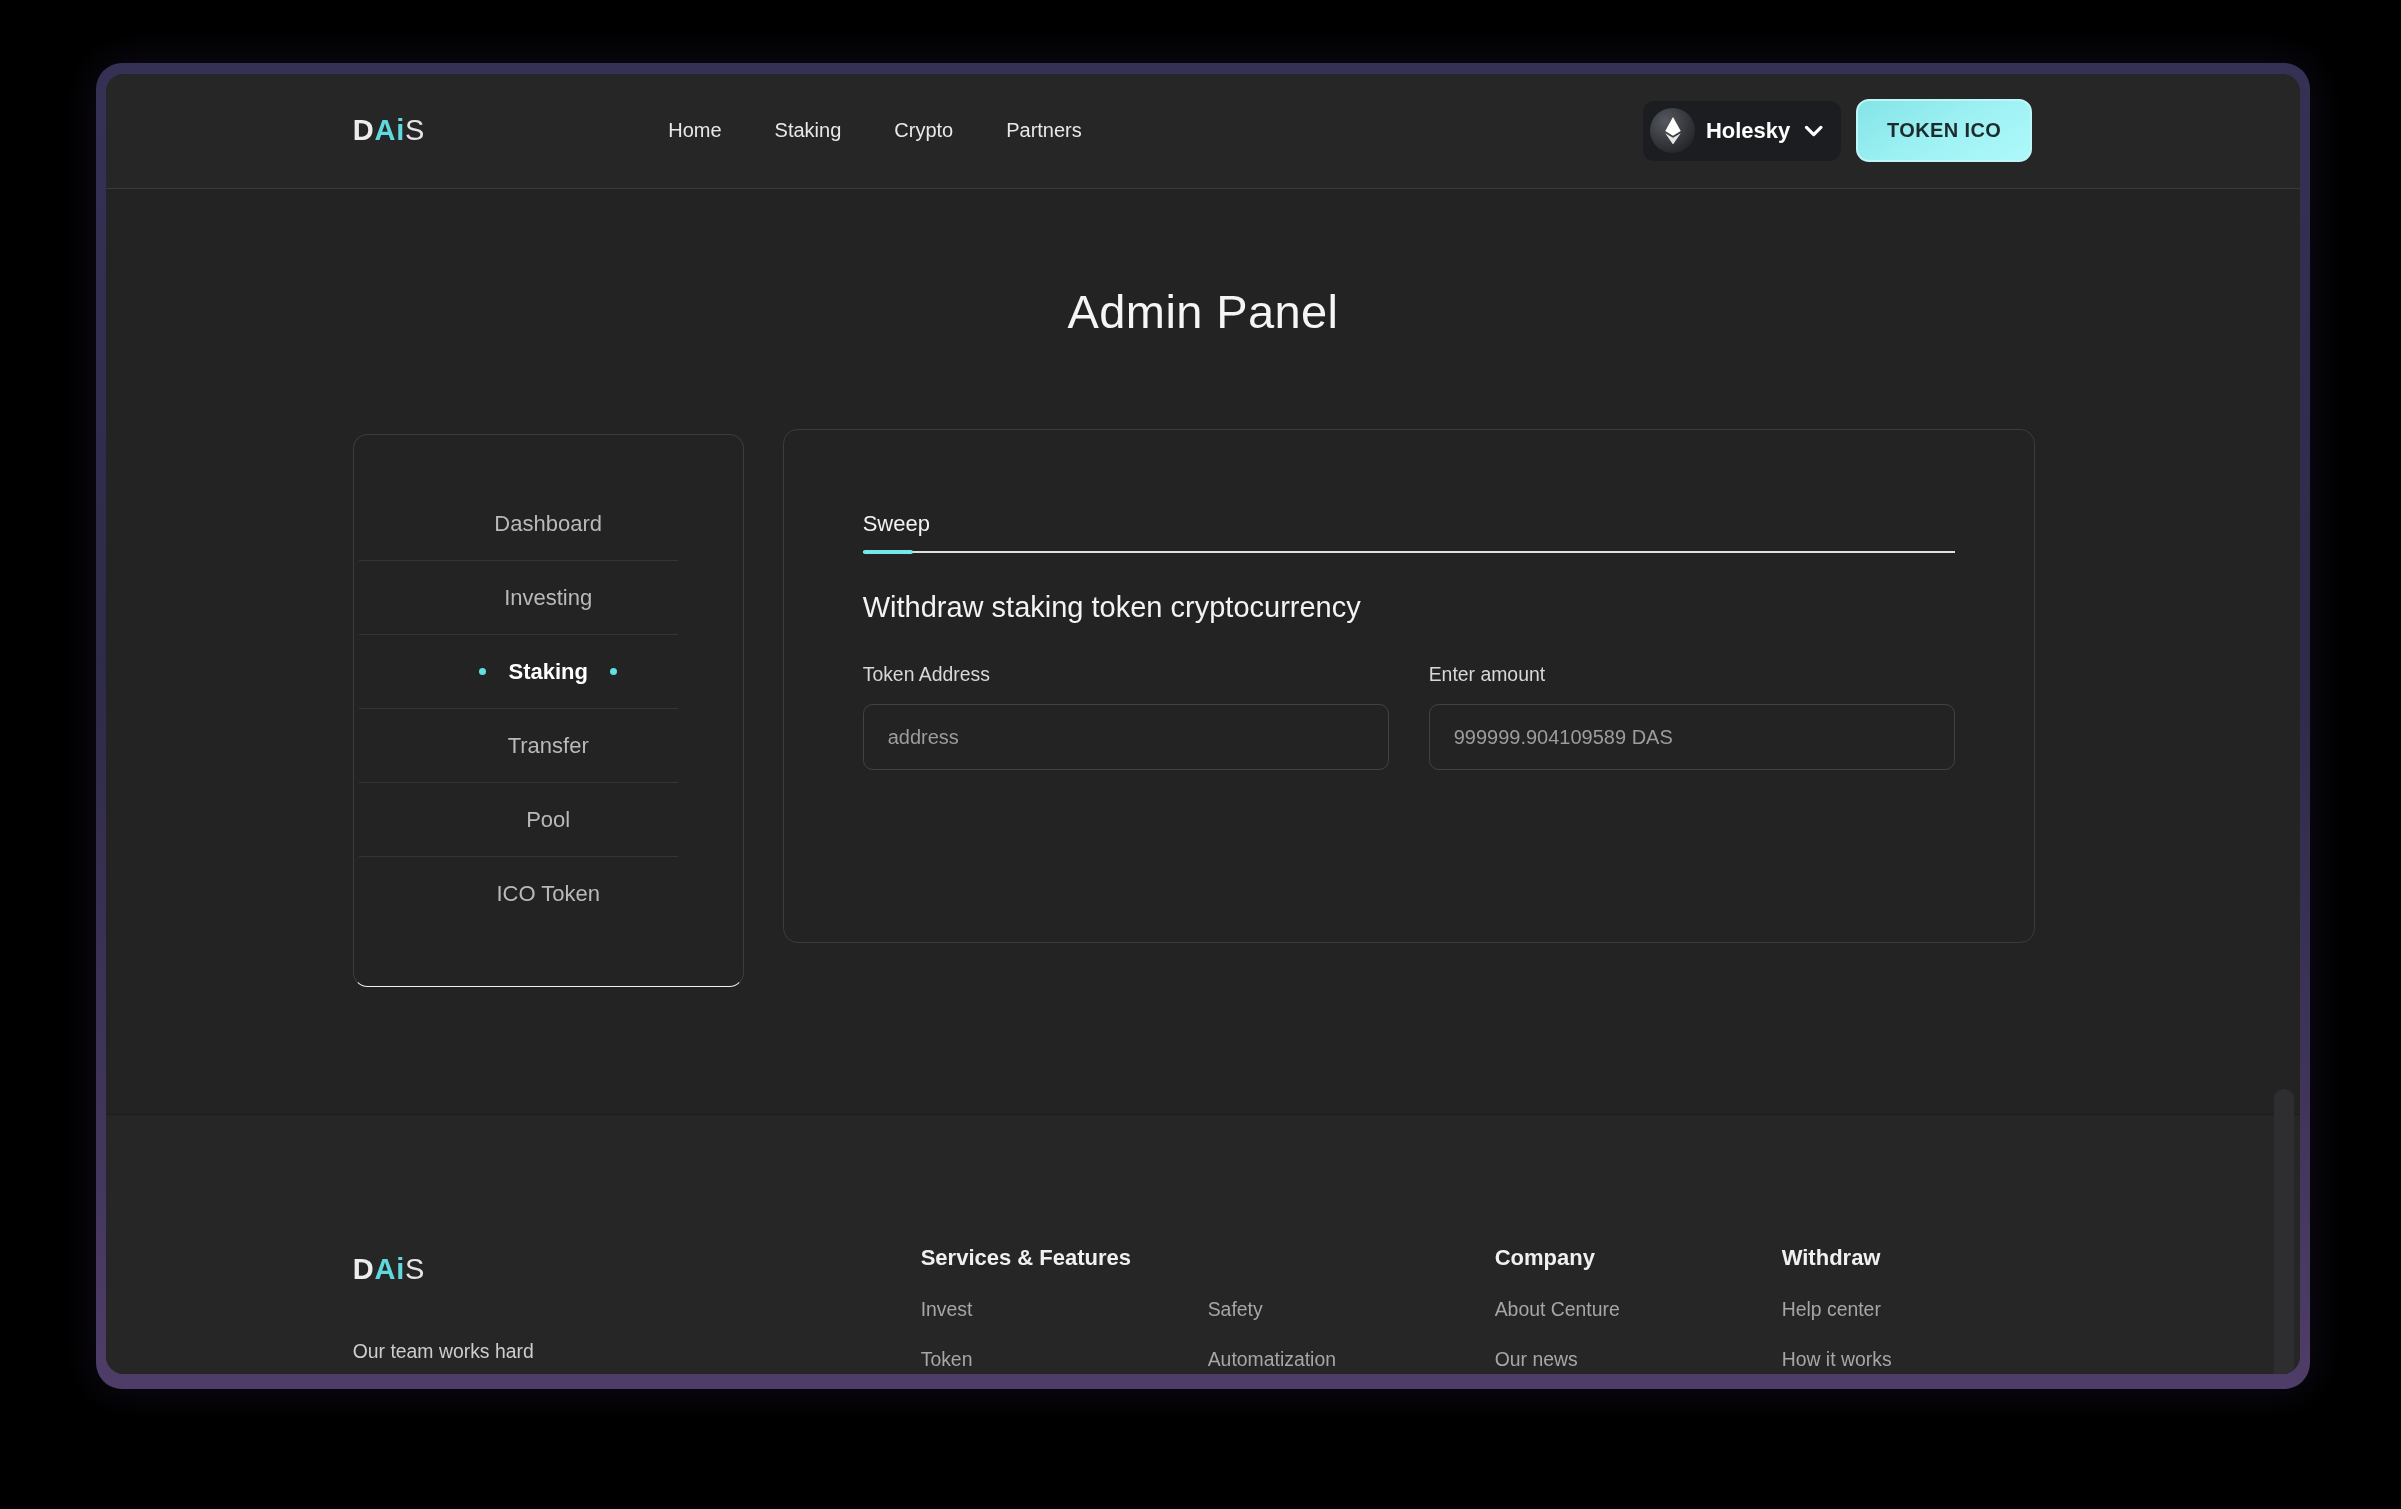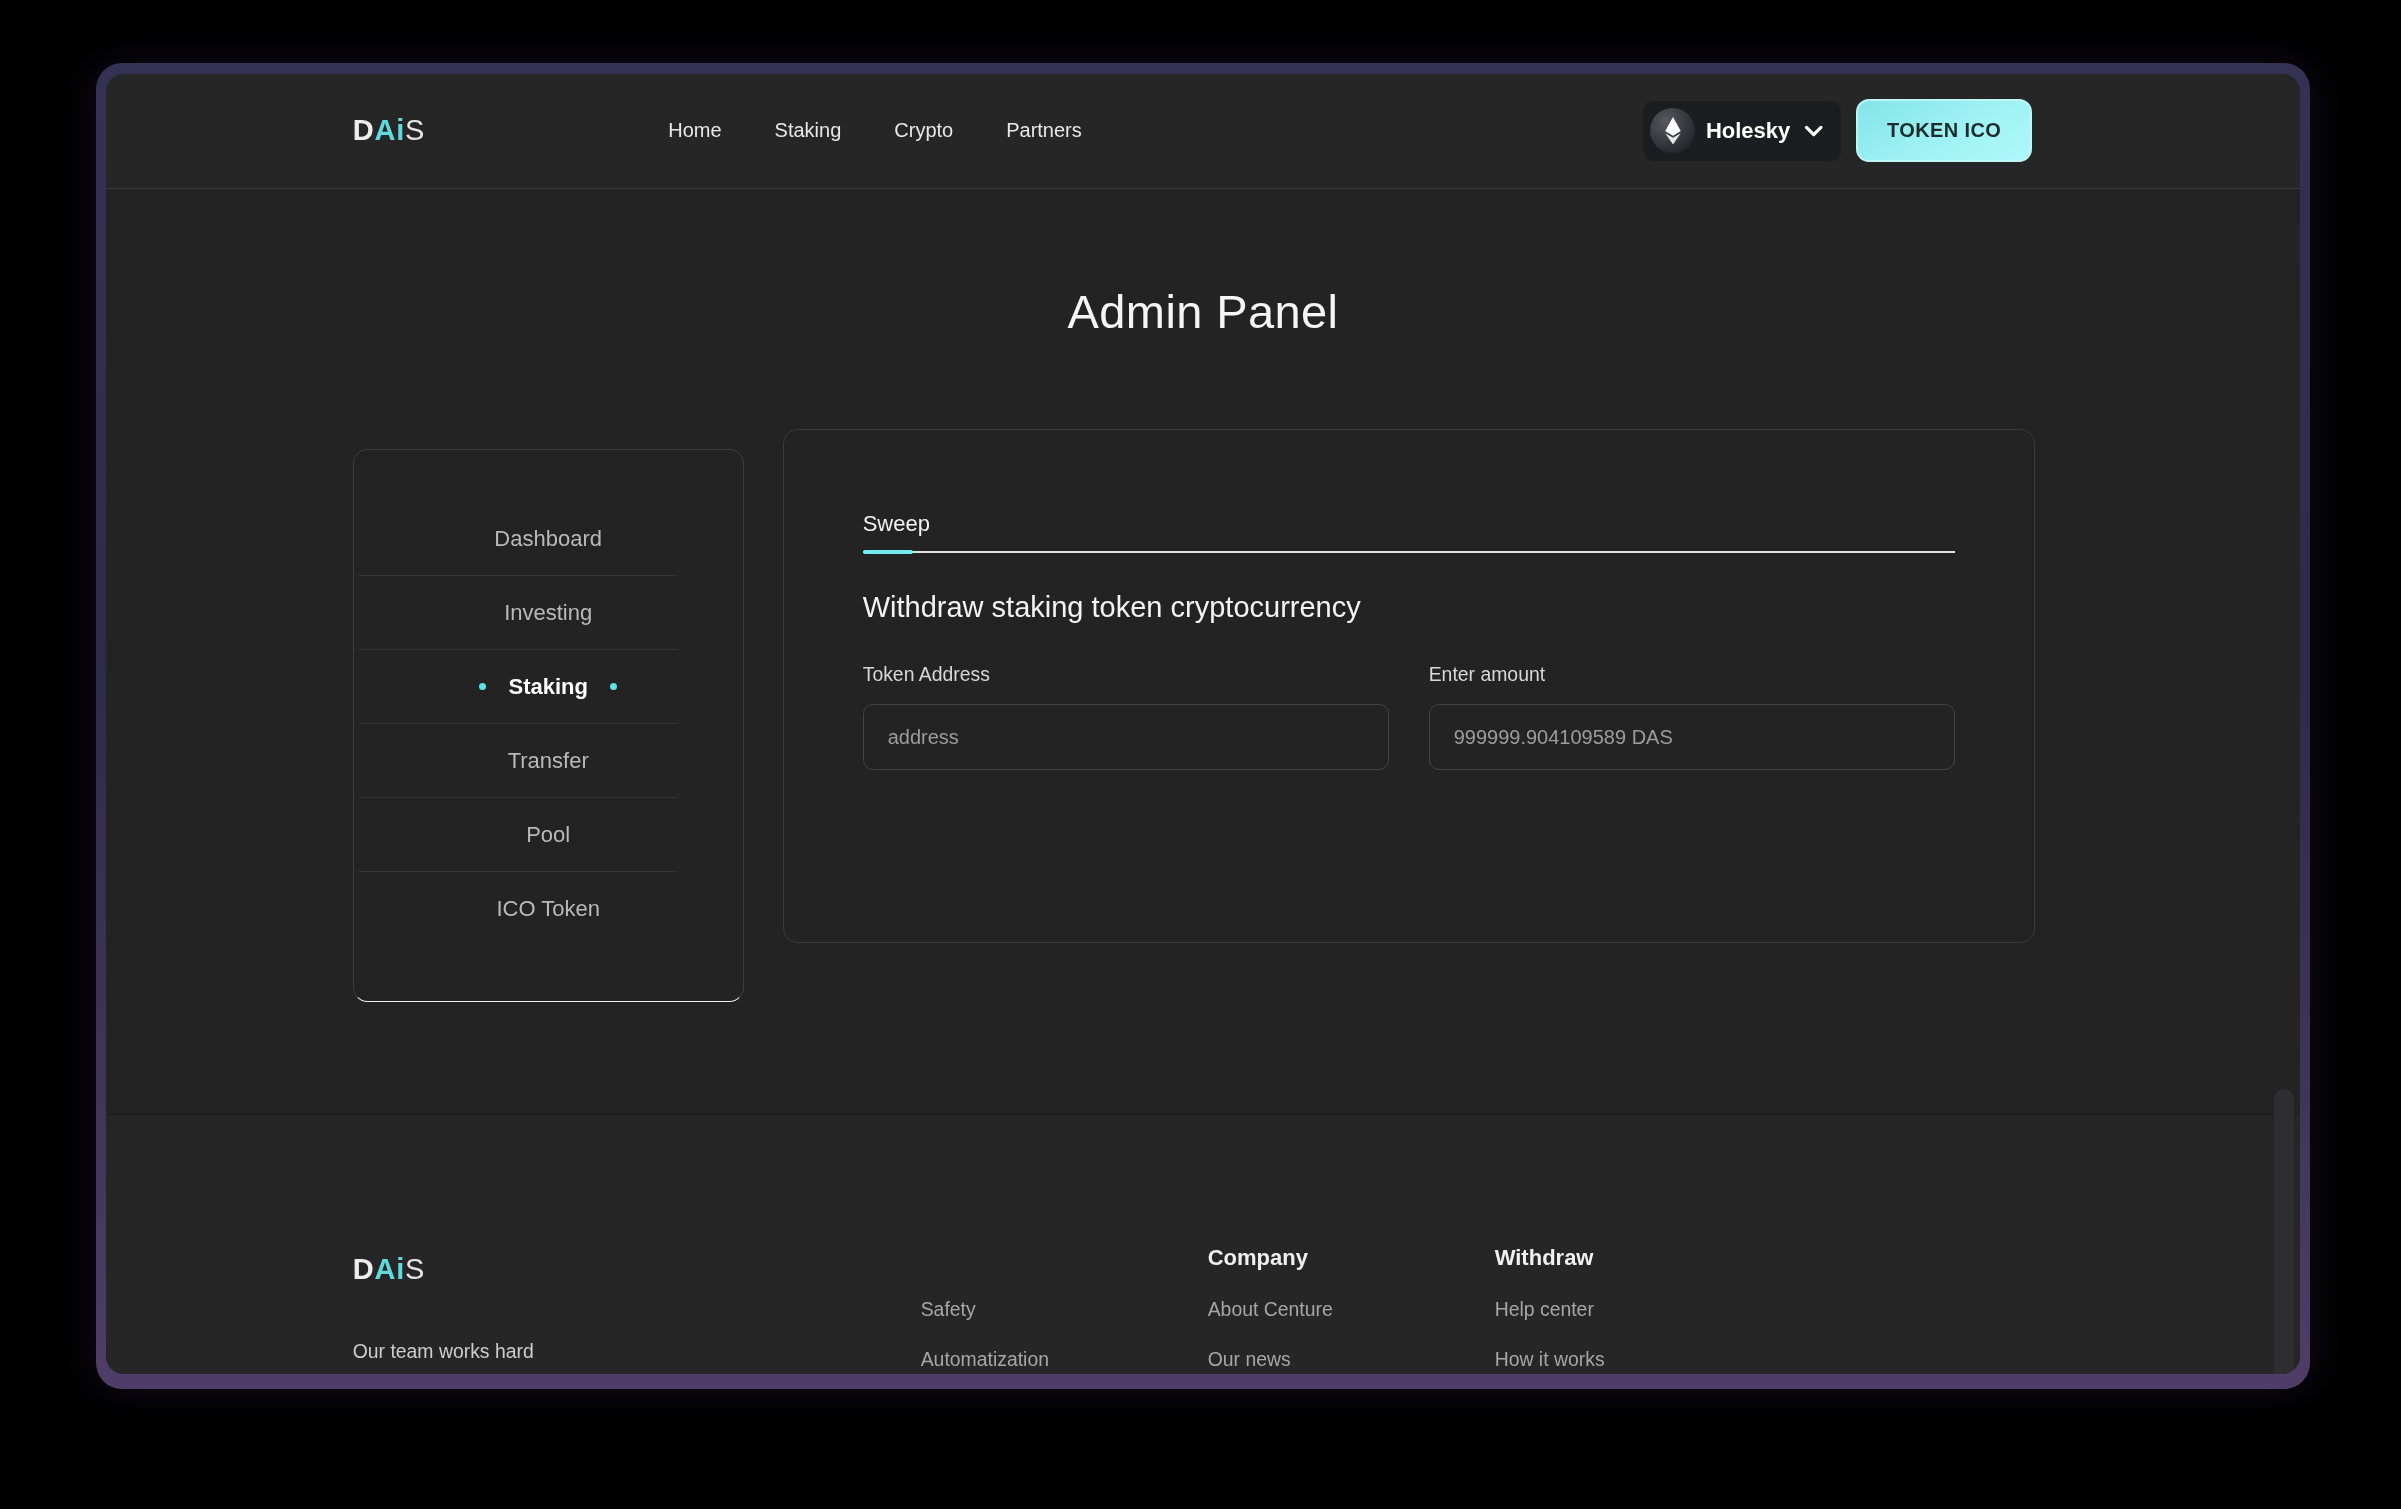--- a/index.html
+++ b/index.html
@@ -46,21 +46,21 @@
   .token-ico-btn{height:63px;padding:0 29px;border-radius:13px;cursor:pointer;
         background:linear-gradient(150deg,#84e4e7 0%,#9ff2f4 55%,#aef8fa 100%);
         border:2.4px solid #bef6f8;color:#1d2b2c;font-weight:600;font-size:20px;
         letter-spacing:0.4px;font-family:inherit;}
 
   
   .page-title{position:absolute;left:0;right:0;top:210px;text-align:center;
               font-size:47px;font-weight:300;color:#f5f5f5;letter-spacing:0.4px;}
 
   
-  .sidebar{position:absolute;left:247px;top:375px;width:391px;height:553px;
+  .sidebar{position:absolute;left:247px;top:360px;width:391px;height:553px;
            box-sizing:border-box;border:0.8px solid #3c3c3c;border-bottom:1.6px solid #f0f0f0;
            border-radius:14.6px;padding-top:52px;}
   .menu-item{height:74px;display:flex;align-items:center;justify-content:center;
              font-size:22px;color:#b9b9b9;position:relative;cursor:pointer;}
   .menu-item:not(:last-child)::after{content:"";position:absolute;bottom:0;left:5.7px;
              width:319px;height:0.8px;background:rgba(255,255,255,.08);}
   .menu-item.active{color:#ffffff;font-weight:600;}
   .dot{width:7.3px;height:7.3px;border-radius:50%;background:#5fe0e4;margin:0 22px;}
 
   
@@ -182,20 +182,25 @@
       </div>
     </div>
 
     <div class="footer">
       <div class="logo f-logo">
         <span class="p1">D</span><span class="p2">Ai</span><span class="p3">S</span>
       </div>
       <div class="f-tagline">Our team works hard</div>
       <div class="f-cols">
         <div class="f-col">
+          <div class="f-heading">Services &amp; Features</div>
+          <a class="f-link">Invest</a>
+          <a class="f-link">Token</a>
+        </div>
+        <div class="f-col">
           <div class="f-heading"></div>
           <a class="f-link">Safety</a>
           <a class="f-link">Automatization</a>
         </div>
         <div class="f-col">
           <div class="f-heading">Company</div>
           <a class="f-link">About Centure</a>
           <a class="f-link">Our news</a>
         </div>
         <div class="f-col">

